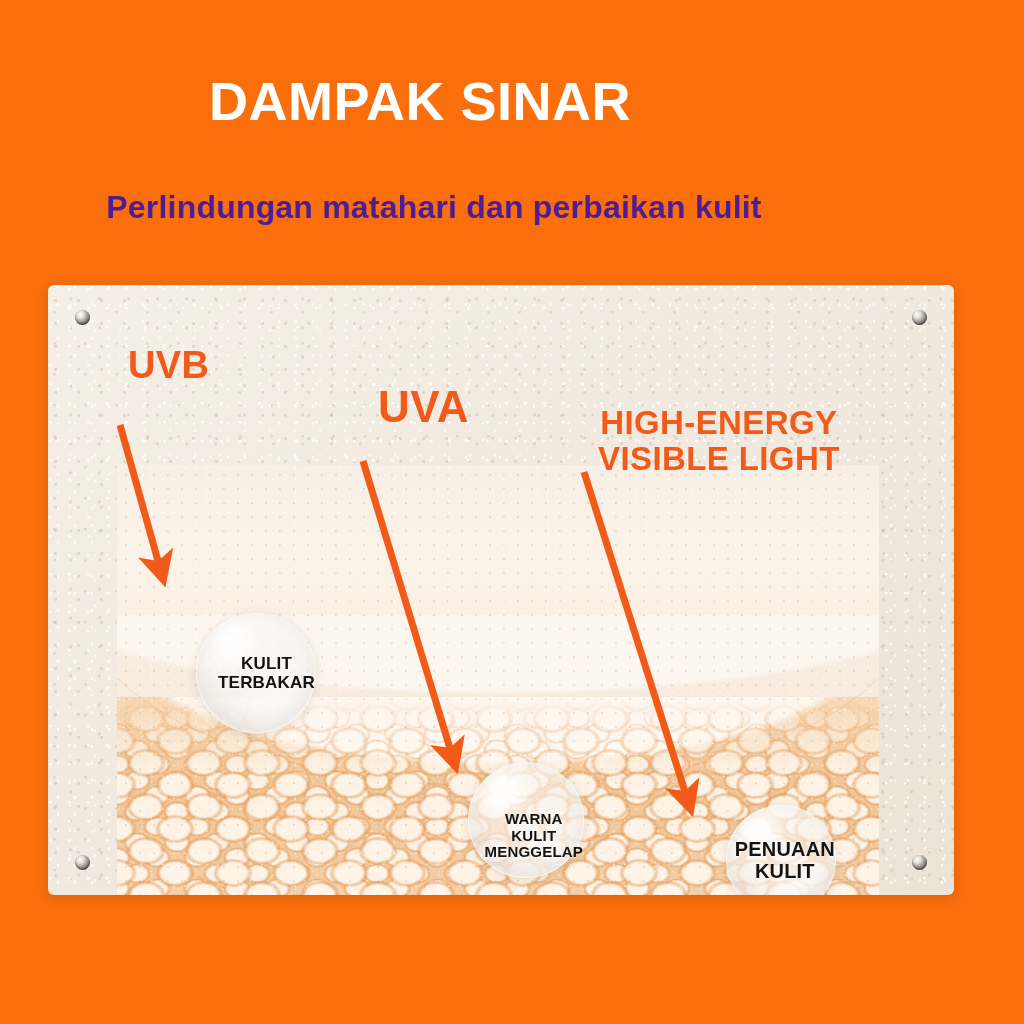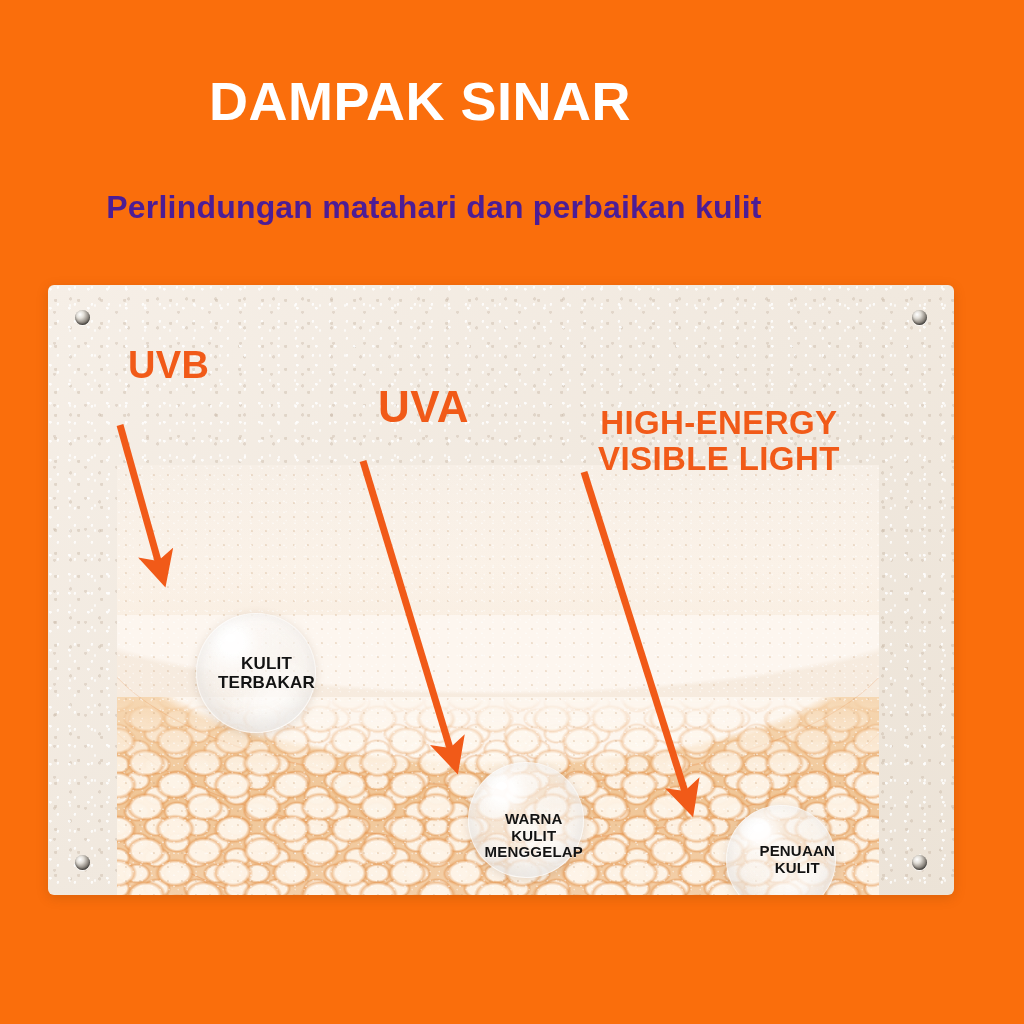--- a/index.html
+++ b/index.html
@@ -239,21 +239,21 @@
     border-radius: 50%;
     background: rgba(255,255,255,.93);
     filter: blur(.4px);
   }
 
   #bubble-burn   { left: 148px; top: 328px; width: 118px; height: 118px; }
   #bubble-burn   .bubble-text { font-size: 17px; }
   #bubble-dark   { left: 420px; top: 477px; width: 114px; height: 114px; }
   #bubble-dark   .bubble-text { font-size: 15px; margin-top: 32px; }
   #bubble-aging  { left: 678px; top: 520px; width: 108px; height: 108px; }
-  #bubble-aging  .bubble-text { font-size: 15px; margin-left: 36px; }
+  #bubble-aging  .bubble-text { font-size: 20px; margin-left: 36px; }
 </style>
 </head>
 <body>
 
 <div id="poster">
 
   <div id="header">
     <div id="title-block">
       <div class="title-line">DAMPAK SINAR</div>
     </div>

